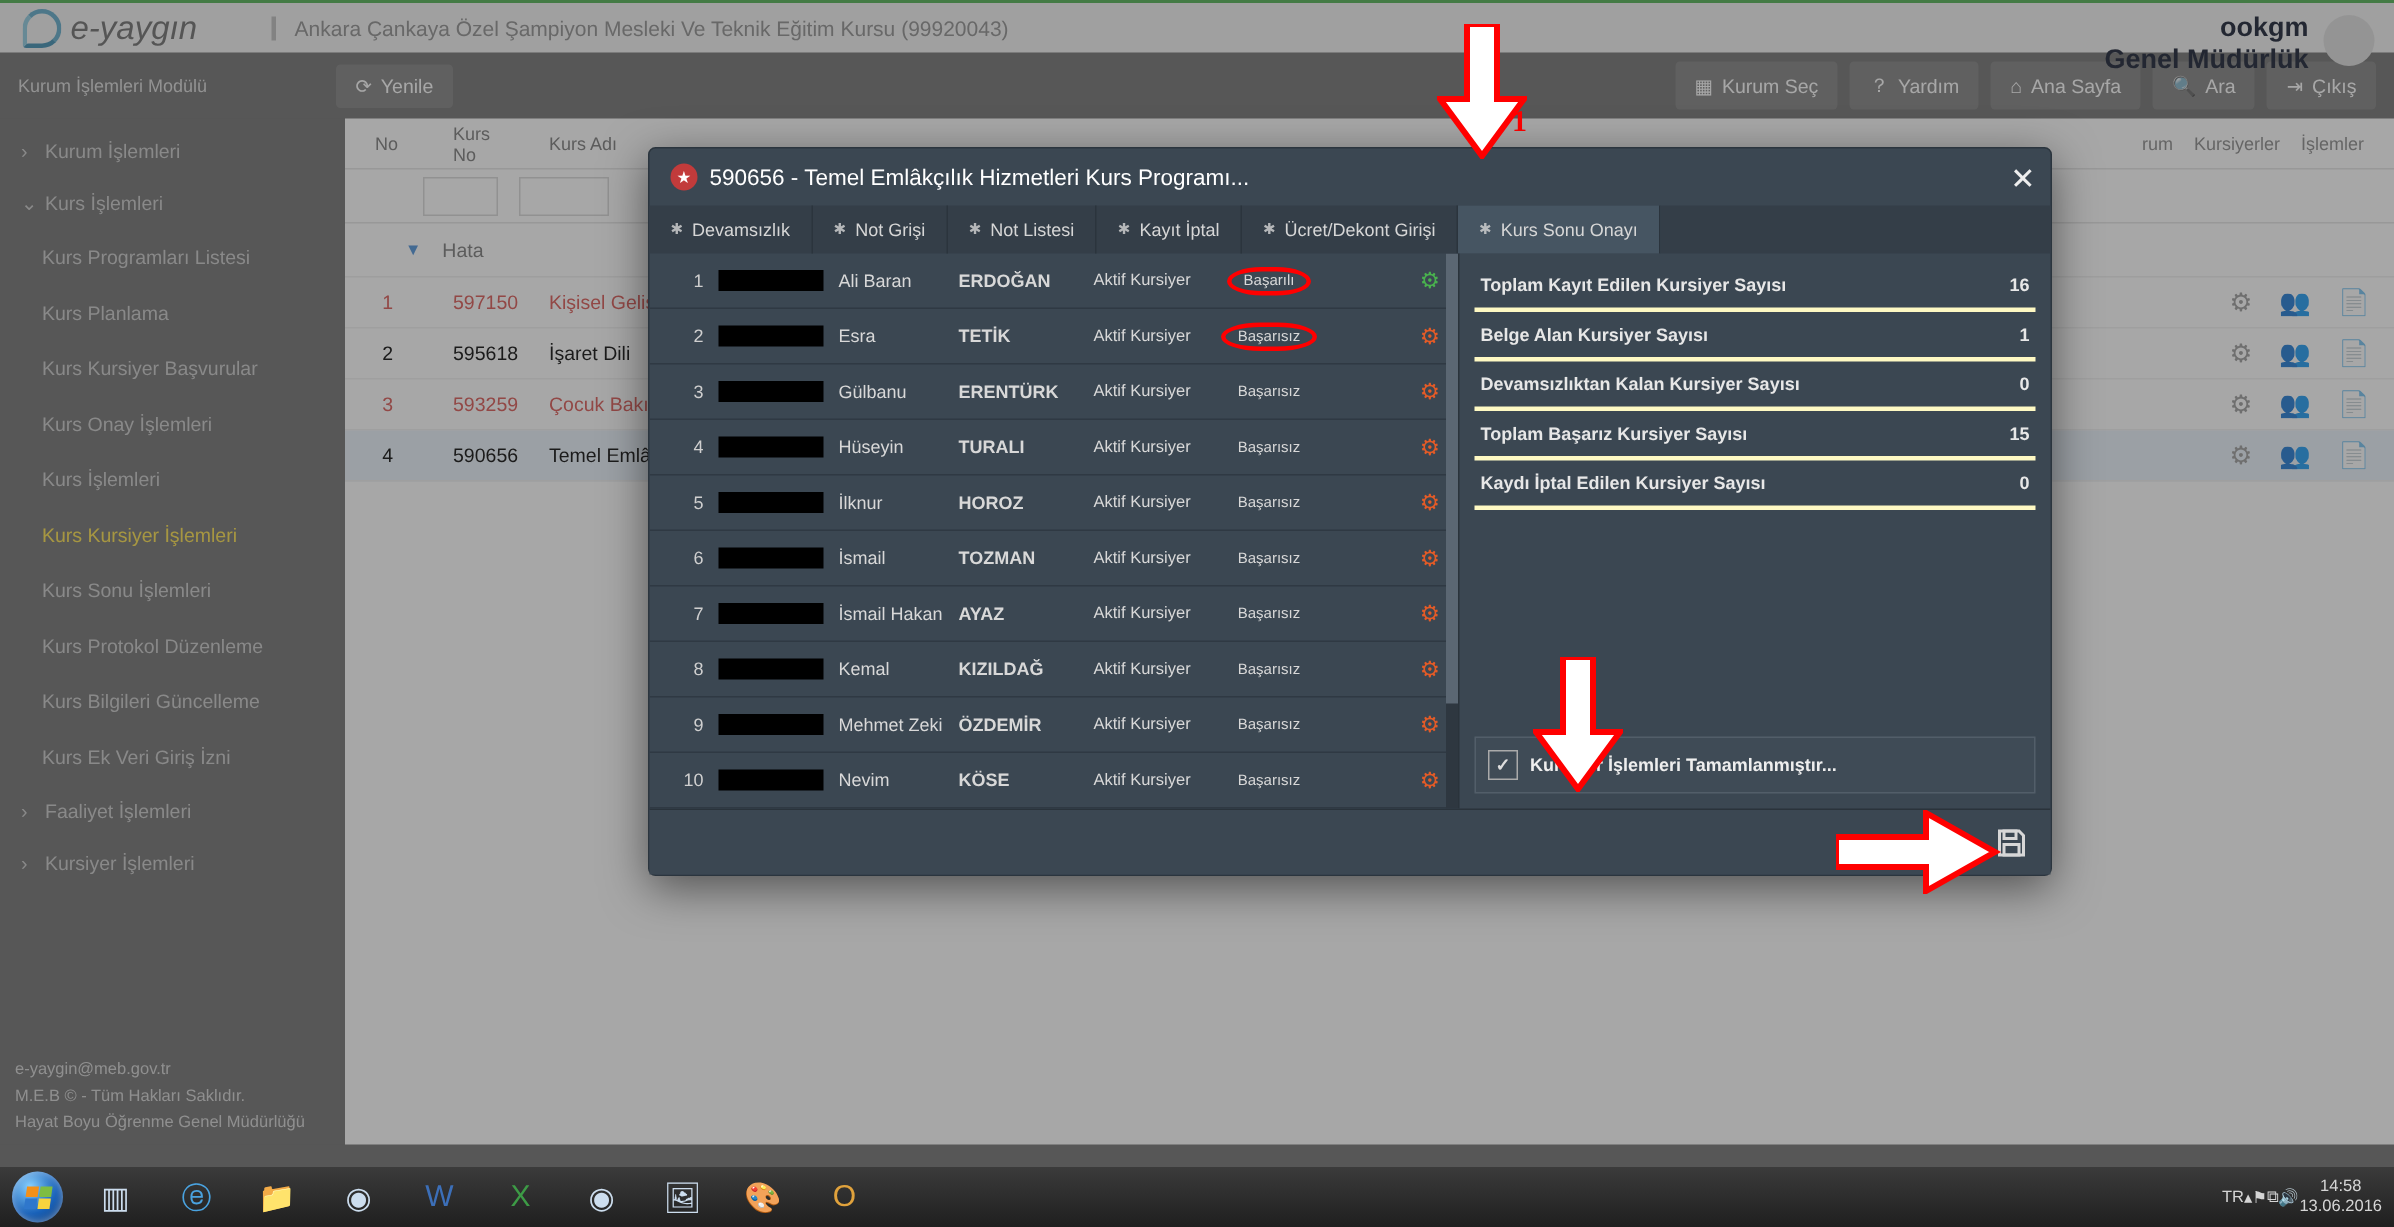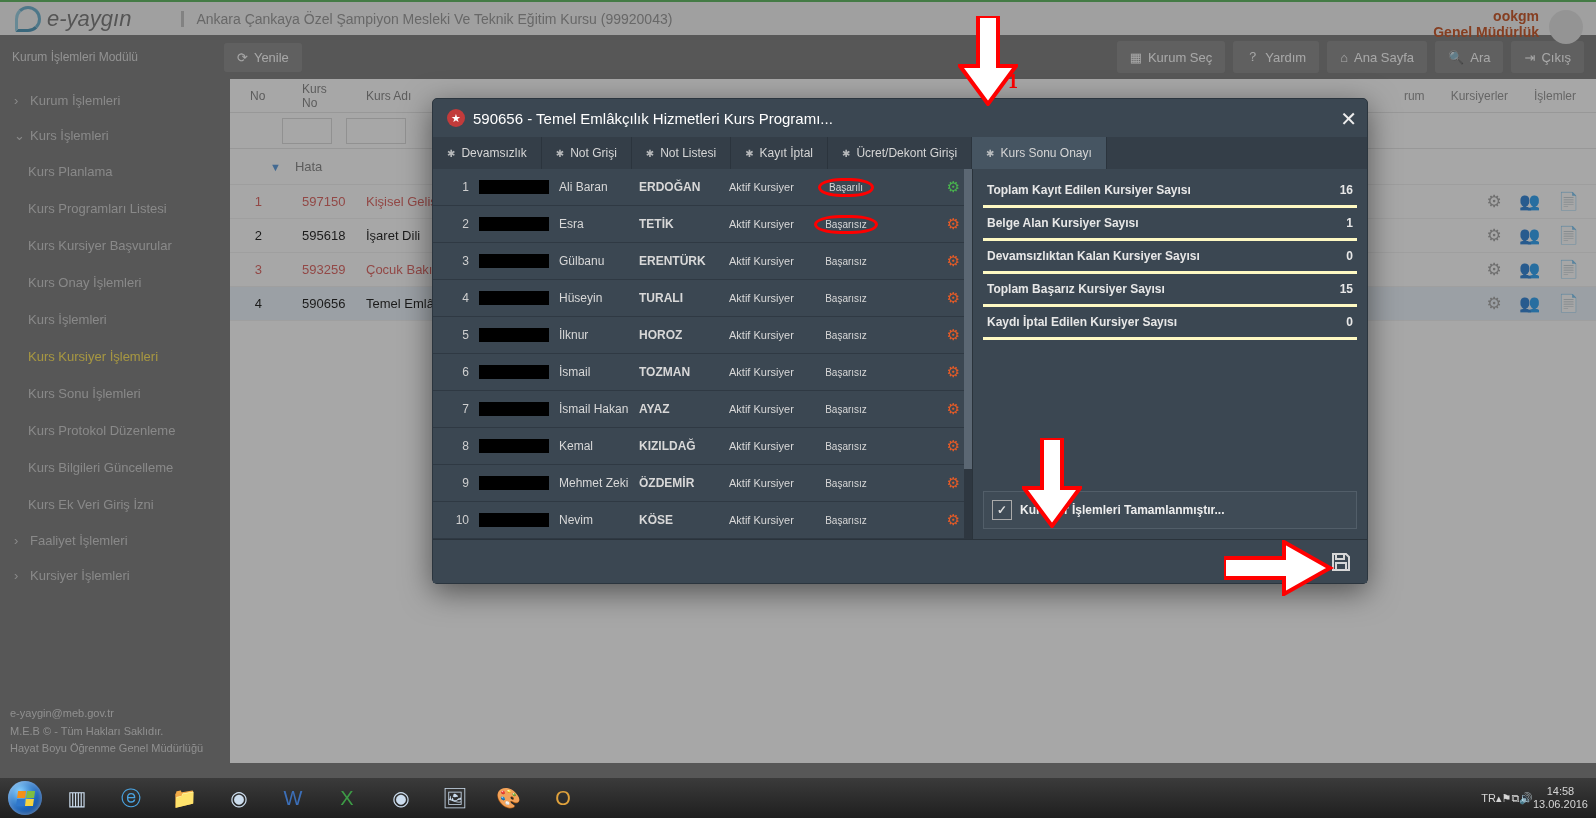--- a/index.html
+++ b/index.html
@@ -3,21 +3,21 @@
 <meta charset="utf-8">
 <style>
 * { box-sizing: border-box; margin: 0; padding: 0; font-family: Arial, sans-serif; }
 body { width: 1596px; height: 818px; background: #6d6d6d; overflow: hidden; position: relative; }
 
 
 .topbar { height: 35px; background: #f2f2f2; display: flex; align-items: center; padding: 0 15px; border-top: 2px solid #4bb04e; position: relative; }
 .logo { font-size: 22px; color: #6a6a6a; font-style: italic; margin-right: 50px; display: flex; align-items: center; }
 .logo-mark { width: 26px; height: 26px; border: 3px solid #5ba8c8; border-radius: 50% 50% 50% 10%; margin-right: 6px; border-left-color: #8bc9df; border-bottom-color: #3a8ab0; }
 .institution { color: #8c8c8c; font-size: 14px; border-left: 3px solid #bcbcbc; padding-left: 12px; }
-.userblock { position: absolute; right: 15px; top: 6px; text-align: right; color: #c2410c; font-size: 14px; }
+.userblock { position: absolute; right: 15px; top: 6px; text-align: right; color: #0f172a; font-size: 18px; }
 .userblock div:first-child { font-weight: bold; }
 .avatar { width: 34px; height: 34px; border-radius: 50%; background: #ddd; position: absolute; right: -2px; top: 2px; }
 .userblock-inner { margin-right: 42px; }
 
 
 .toolbar { height: 44px; background: #6d6d6d; display: flex; align-items: center; padding: 0 12px; }
 .sidebar-title { width: 212px; color: #d9d9d9; font-size: 12px; }
 .btn { background: #7f7f7f; color: #fff; border: none; padding: 7px 13px; font-size: 13px; border-radius: 3px; cursor: pointer; display: inline-flex; align-items: center; gap: 6px; }
 .toolbar-right { margin-left: auto; display: flex; gap: 8px; }
 
@@ -38,21 +38,21 @@
 .grid-filter input { border: 1px solid #d7d7d7; height: 26px; font-size: 12px; padding: 0 6px; }
 .hata { padding: 10px 40px; color: #777; font-size: 13px; border-bottom: 1px solid #eee; display:flex; align-items:center; gap:14px; }
 .hata .tri { color:#4a90d9; font-size:11px; }
 .grid-row { display: flex; height: 34px; align-items: center; font-size: 13px; border-bottom: 1px solid #f0f0f0; }
 .grid-row.red { color: #d9534f; }
 .grid-row.sel { background: #eaf3fb; }
 .col-num { width: 52px; text-align: right; }
 .col-kno { width: 64px; }
 .col-kadi { flex: 1; }
 .right-actions { display:flex; gap:18px; padding-right:16px; color:#9a9a9a; font-size:17px; }
-.colbar { position:absolute; right:0; top:0; width:160px; height:34px; display:flex; align-items:center; gap:26px; justify-content:flex-end; padding-right:20px; color:#888; font-size:12px; }
+.colbar { position:absolute; right:0; top:0; width:160px; height:34px; display:flex; align-items:center; gap:14px; justify-content:flex-end; padding-right:20px; color:#888; font-size:12px; }
 
 
 .dim { position: absolute; inset: 0; background: rgba(60,60,60,0.45); pointer-events: none; }
 
 
 .modal { position: absolute; left: 432px; top: 98px; width: 936px; background: #3b4752; border-radius: 5px; border: 1px solid #2b353e; box-shadow: 0 8px 30px rgba(0,0,0,.5); z-index: 20; }
 .modal-title { color: #fff; font-size: 15px; padding: 10px 14px; display:flex; align-items:center; gap:8px; }
 .modal-title .ball { width:18px; height:18px; border-radius:50%; background:#c23b3b; display:flex; align-items:center; justify-content:center; color:#fff; font-size:11px; }
 .modal-close { position:absolute; right:10px; top:8px; color:#eee; font-size:20px; cursor:pointer; }
 .modal-tabs { display:flex; background:#343e48; }
@@ -131,22 +131,22 @@
   <div class="sidebar">
     <div class="group">
         <span class="chev">›</span>
         <span>Kurum İşlemleri</span>
       </div>
     <div class="group">
         <span class="chev">⌄</span>
         <span>Kurs İşlemleri</span>
       </div>
     <div id="sidebar-items">
+        <div class="item">Kurs Programları Listesi</div>
         <div class="item">Kurs Planlama</div>
-        <div class="item">Kurs Programları Listesi</div>
         <div class="item">Kurs Kursiyer Başvurular</div>
         <div class="item">Kurs Onay İşlemleri</div>
         <div class="item">Kurs İşlemleri</div>
         <div class="item active">Kurs Kursiyer İşlemleri</div>
         <div class="item">Kurs Sonu İşlemleri</div>
         <div class="item">Kurs Protokol Düzenleme</div>
         <div class="item">Kurs Bilgileri Güncelleme</div>
         <div class="item">Kurs Ek Veri Giriş İzni</div>
       </div>
     <div class="group">

